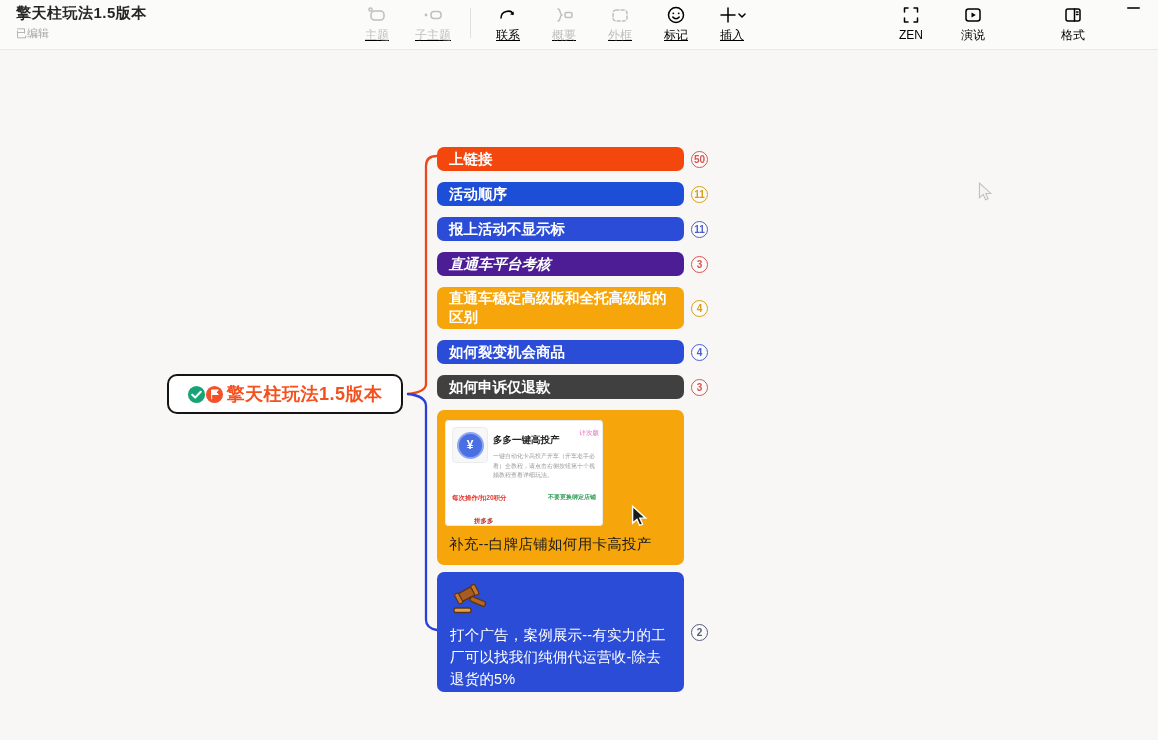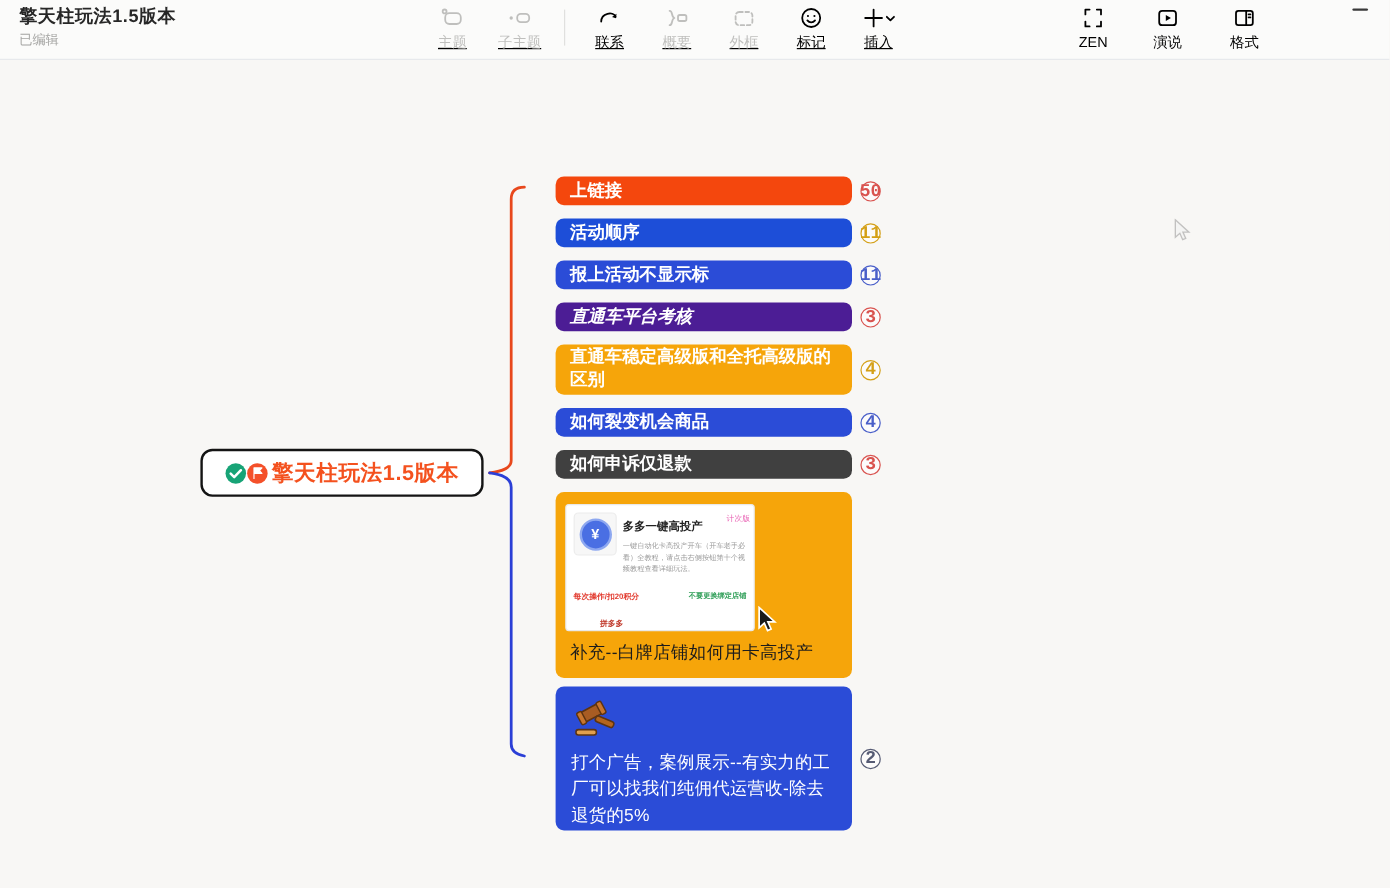--- a/index.html
+++ b/index.html
@@ -7,43 +7,43 @@
   body { font-family:"Liberation Sans","DejaVu Sans",sans-serif; background:#f7f6f4; position:relative; }
 
   
   .topbar { position:absolute; left:0; top:0; width:1158px; height:50px; background:#fbfbfa; border-bottom:1px solid #e7e9ec; z-index:5; }
   .title-block { position:absolute; left:16px; top:4px; }
   .doc-title { font-size:15px; font-weight:bold; color:#272727; letter-spacing:.5px; }
   .doc-status { font-size:11px; color:#a5a5a3; margin-top:3px; }
   .tools { position:absolute; top:4px; display:flex; align-items:flex-start; }
   .tools-center { left:352px; gap:6px;text-decoration:underline; }
   .tools-right1 { left:886px; gap:12px; }
-  .tools-right2 { left:1012px; }
+  .tools-right2 { left:1048px; }
   .tool { width:50px; display:flex; flex-direction:column; align-items:center; gap:2px; color:#000000; cursor:pointer; }
   .tool .t-label { font-size:12px; line-height:14px; white-space:nowrap; }
   .tool.disabled { color:#bfbfbd; }
   .tool svg { display:block; }
   .tool-divider { width:1px; height:30px; background:#e0e0de; margin:4px 6px 0; }
   .win-dash { position:absolute; right:18px; top:7px; width:13px; height:2px; background:#3a3a3a; border-radius:1px; }
 
   
   .canvas { position:absolute; left:0; top:50px; width:1158px; height:690px; background:#f8f7f5; }
 
   .central { position:absolute; left:167px; top:324px; width:236px; height:40px; background:#ffffff; border:2.5px solid #141414; border-radius:10px; display:flex; align-items:center; justify-content:center; gap:2px; z-index:3; }
   .central-label { font-size:18px; font-weight:bold; color:#f4511e; letter-spacing:.5px; white-space:nowrap; }
   .c-icon { width:19px; height:19px; flex:0 0 auto; }
   .c-icon + .c-icon { margin-left:-3px; }
 
   .brace-svg { position:absolute; left:400px; top:94px; z-index:1; }
 
-  .children { position:absolute; left:463px; top:97px; display:flex; flex-direction:column; gap:11px; z-index:2; }
+  .children { position:absolute; left:437px; top:97px; display:flex; flex-direction:column; gap:11px; z-index:2; }
   .row { display:flex; align-items:center; }
   .node { width:247px; min-height:24px; border-radius:7px; color:#fff; font-size:14.5px; font-weight:600; padding:2px 12px; display:flex; align-items:center; line-height:19px; cursor:pointer; }
   .node.big { display:block; cursor:pointer; }
-  .badge { margin-left:7px; width:17px; height:17px; border-radius:50%; border:1.6px solid currentColor; font-size:15px; font-weight:bold; display:flex; align-items:center; justify-content:center; background:rgba(255,255,255,.55); flex:0 0 auto; cursor:pointer;font-family:Liberation Mono, monospace; }
+  .badge { margin-left:7px; width:17px; height:17px; border-radius:50%; border:1.6px solid currentColor; font-size:10px; font-weight:bold; display:flex; align-items:center; justify-content:center; background:rgba(255,255,255,.55); flex:0 0 auto; cursor:pointer; }
 
   
   .node-card-wrap { height:155px; padding:10px 8px 6px; }
   .mini-card { position:relative; width:158px; height:106px; background:#ffffff; border:1px solid #e9e9e9; border-radius:3px; overflow:hidden; color:#333; font-weight:normal; }
   .mc-tag { position:absolute; right:3px; top:2px; font-size:6.5px; color:#e85bb0; }
   .mc-head { display:flex; gap:5px; padding:6px 6px 2px; }
   .mc-iconbox { width:36px; height:36px; background:#f7f7f7; border:1px solid #ececec; border-radius:4px; display:flex; align-items:center; justify-content:center; flex:0 0 auto; }
   .mc-circle { width:27px; height:27px; border-radius:50%; background:#4a6fe3; border:2px solid #8ea8f0; color:#fff; font-size:12px; font-weight:bold; display:flex; align-items:center; justify-content:center; }
   .mc-title { font-size:9.5px; font-weight:bold; color:#222; margin-top:3px; white-space:nowrap; }
   .mc-desc { font-size:6px; color:#9a9a9a; line-height:1.6; margin-top:3px; width:104px; }

